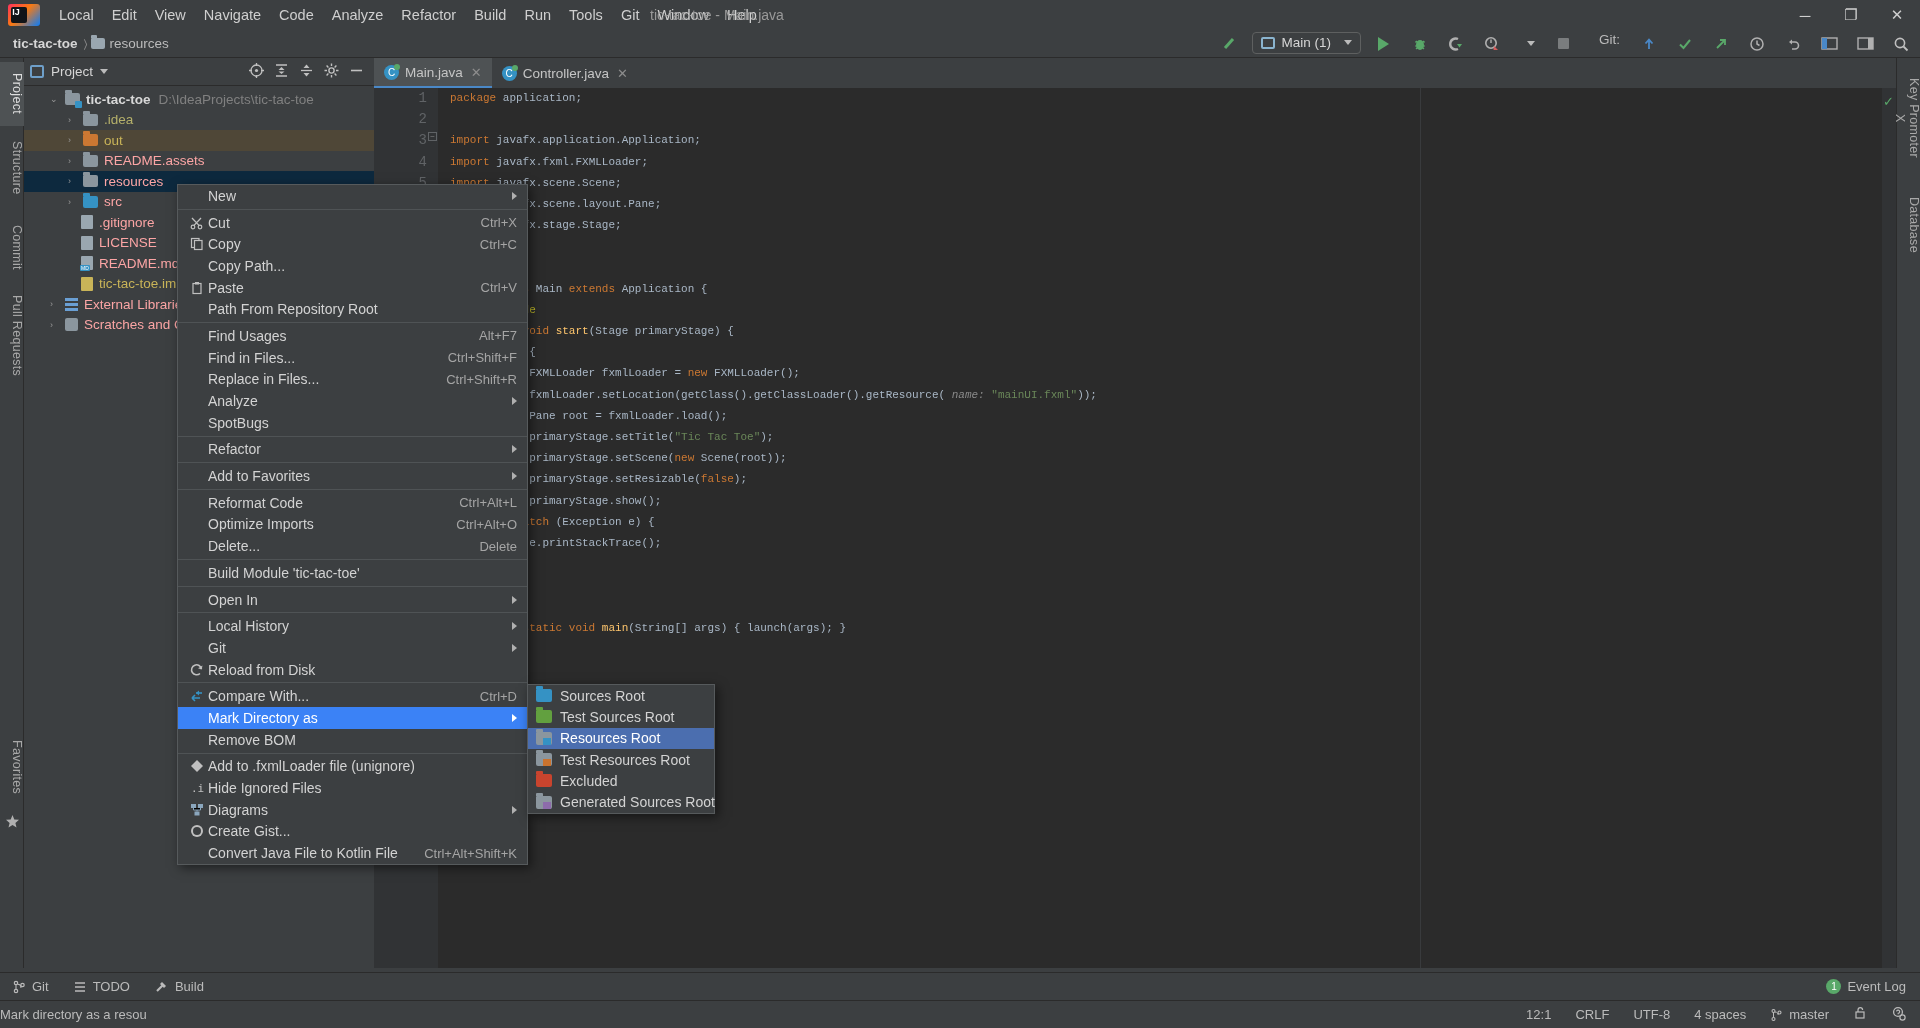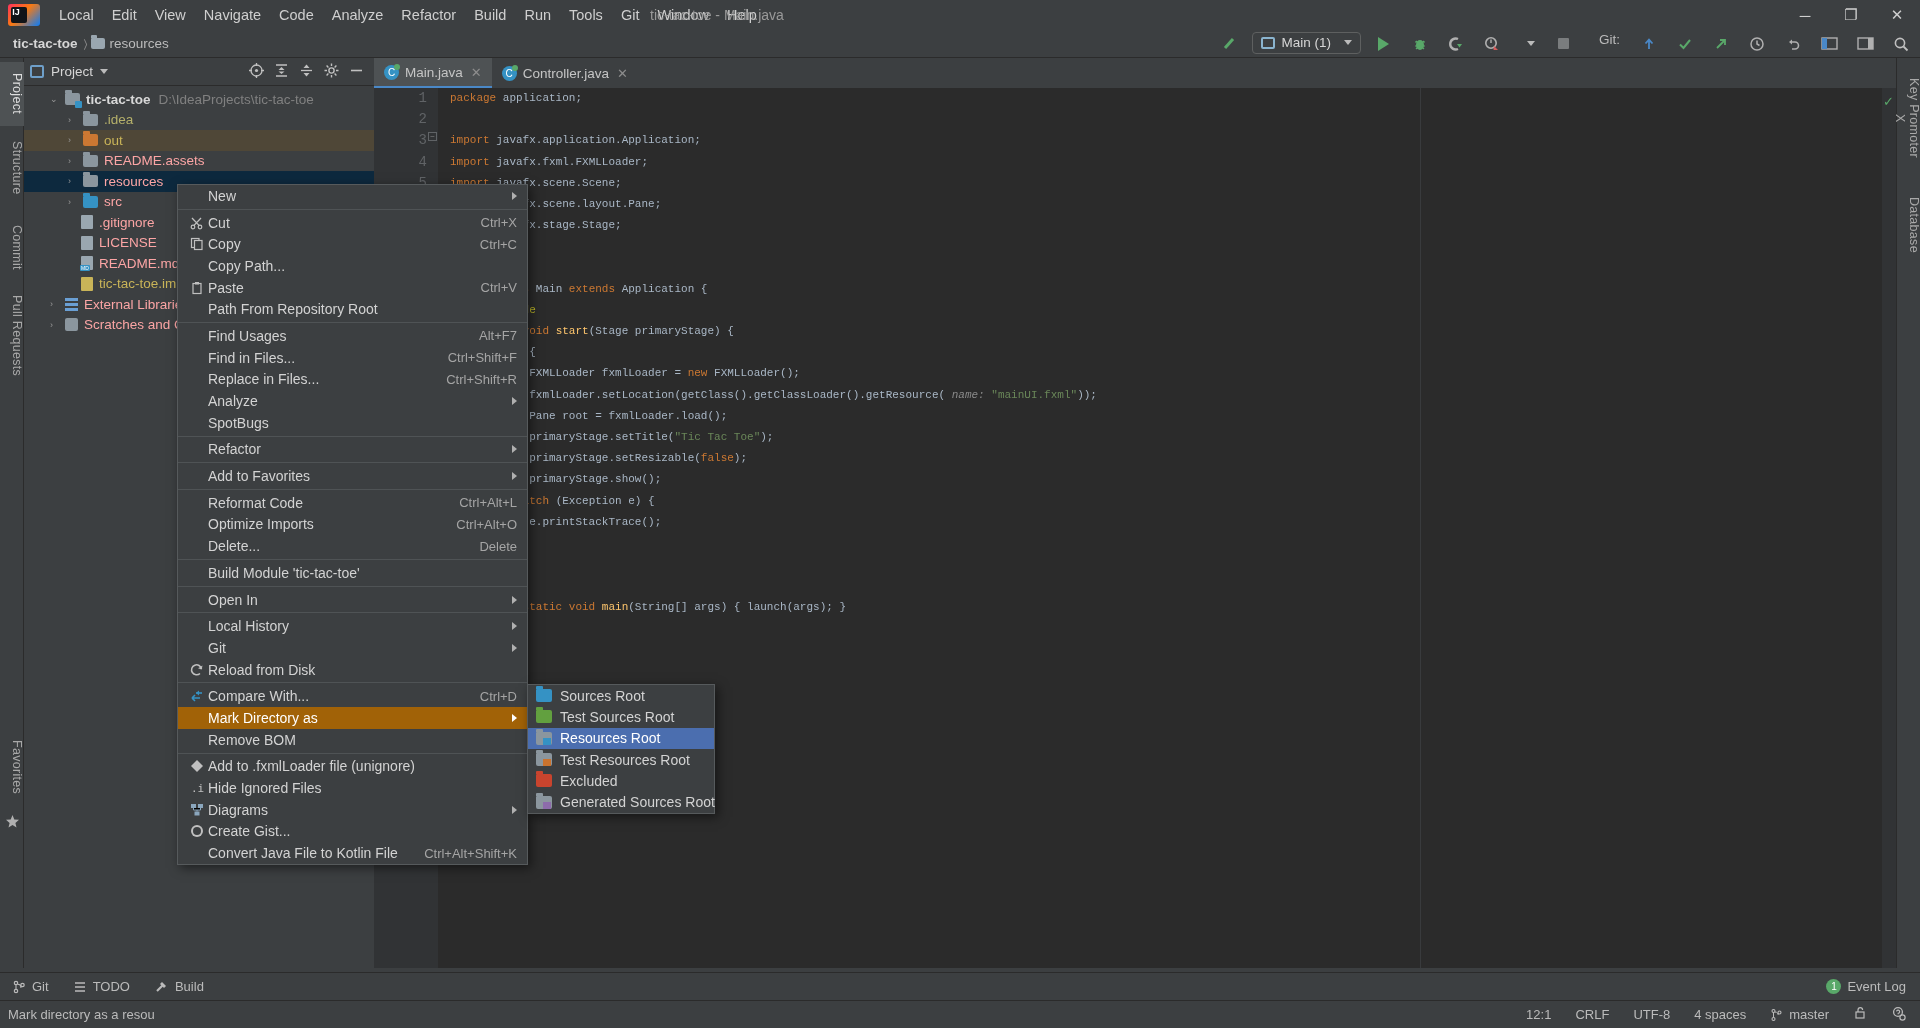--- a/index.html
+++ b/index.html
@@ -141,21 +141,21 @@
   .markbar { position:absolute; right:0; top:30px; bottom:0; width:14px; background:#313335; }
 
   
   .ctxmenu {
     position:absolute; left:177px; top:184px; width:351px;
     background:#3c3f41; border:1px solid #565a5c;
     box-shadow:3px 3px 10px rgba(0,0,0,.5); font-size:14px; z-index:50;
   }
   .ctxitem { height:21.7px; display:flex; align-items:center; padding:0 10px 0 8px; color:#d3d3d3;
     position:relative; white-space:nowrap; }
-  .ctxitem.sel { background:#a16207; color:#fff; }
+  .ctxitem.sel { background:#3b82f6; color:#fff; }
   .ctxitem .ci { width:22px; display:flex; align-items:center; justify-content:center; flex:none; }
   .ctxitem .ctext { flex:1; }
   .ctxitem .acc { color:#a5a5a5; font-size:13px; margin-left:18px; }
   .ctxitem .sub { width:0;height:0;border-left:5px solid #b0b0b0;border-top:4px solid transparent;
     border-bottom:4px solid transparent; margin-left:14px; }
   .ctxitem.sel .sub { border-left-color:#fff; }
   .ctxsep { height:1px; background:#4f5355; margin:2px 0; }
 
   
   .submenu {
@@ -183,21 +183,21 @@
     border-top:1px solid #2b2b2b; display:flex; align-items:center; font-size:13px; color:#bbb;
   }
   .twitem { display:flex; align-items:center; gap:6px; padding:0 12px; }
   .evtlog { margin-left:auto; display:flex; align-items:center; gap:6px; padding-right:14px; }
   .badge { width:15px;height:15px;border-radius:50%;background:#59a869;color:#fff;font-size:10px;
     display:flex;align-items:center;justify-content:center; }
   .statusbar {
     position:absolute; left:0; bottom:0; width:1920px; height:28px; background:#3c3f41;
     border-top:1px solid #2b2b2b; display:flex; align-items:center; font-size:13px; color:#bbb;
   }
-  .statusbar .msg { padding-left:8px; }
+  .statusbar .msg { }
   .statusbar .right { margin-left:auto; display:flex; align-items:center; gap:24px; padding-right:14px; }
 </style>
 </head>
 <body>
 
 <div id="app">
 
   <div class="menubar">
     <div class="ij-logo">
       <div class="bar"></div>
@@ -496,20 +496,21 @@
         <div class="cl">&nbsp;</div>
         <div class="cl">&nbsp;</div>
         <div class="cl"><span class="k">public class </span><span>Main </span><span class="k">extends </span><span>Application {</span></div>
         <div class="cl"><span class="an">    @Override</span></div>
         <div class="cl"><span class="k">    public void </span><span class="fn">start</span><span>(Stage primaryStage) {</span></div>
         <div class="cl"><span class="k">        try </span><span>{</span></div>
         <div class="cl"><span>            FXMLLoader fxmlLoader = </span><span class="k">new </span><span>FXMLLoader();</span></div>
         <div class="cl"><span>            fxmlLoader.setLocation(getClass().getClassLoader().getResource( </span><span class="pm">name:</span><span> </span><span class="s">"mainUI.fxml"</span><span>));</span></div>
         <div class="cl"><span>            Pane root = fxmlLoader.load();</span></div>
         <div class="cl"><span>            primaryStage.setTitle(</span><span class="s">"Tic Tac Toe"</span><span>);</span></div>
+        <div class="cl"><span>            primaryStage.setScene(</span><span class="k">new </span><span>Scene(root));</span></div>
         <div class="cl"><span>            primaryStage.setResizable(</span><span class="k">false</span><span>);</span></div>
         <div class="cl"><span>            primaryStage.show();</span></div>
         <div class="cl"><span>        } </span><span class="k">catch </span><span>(Exception e) {</span></div>
         <div class="cl"><span>            e.printStackTrace();</span></div>
         <div class="cl"><span>        }</span></div>
         <div class="cl"><span>    }</span></div>
         <div class="cl">&nbsp;</div>
         <div class="cl"><span class="k">    public static void </span><span class="fn">main</span><span>(String[] args) { </span><span class="it">launch</span><span>(args); }</span></div>
       </div>
     <div class="vline" style="left:1046px"></div>

